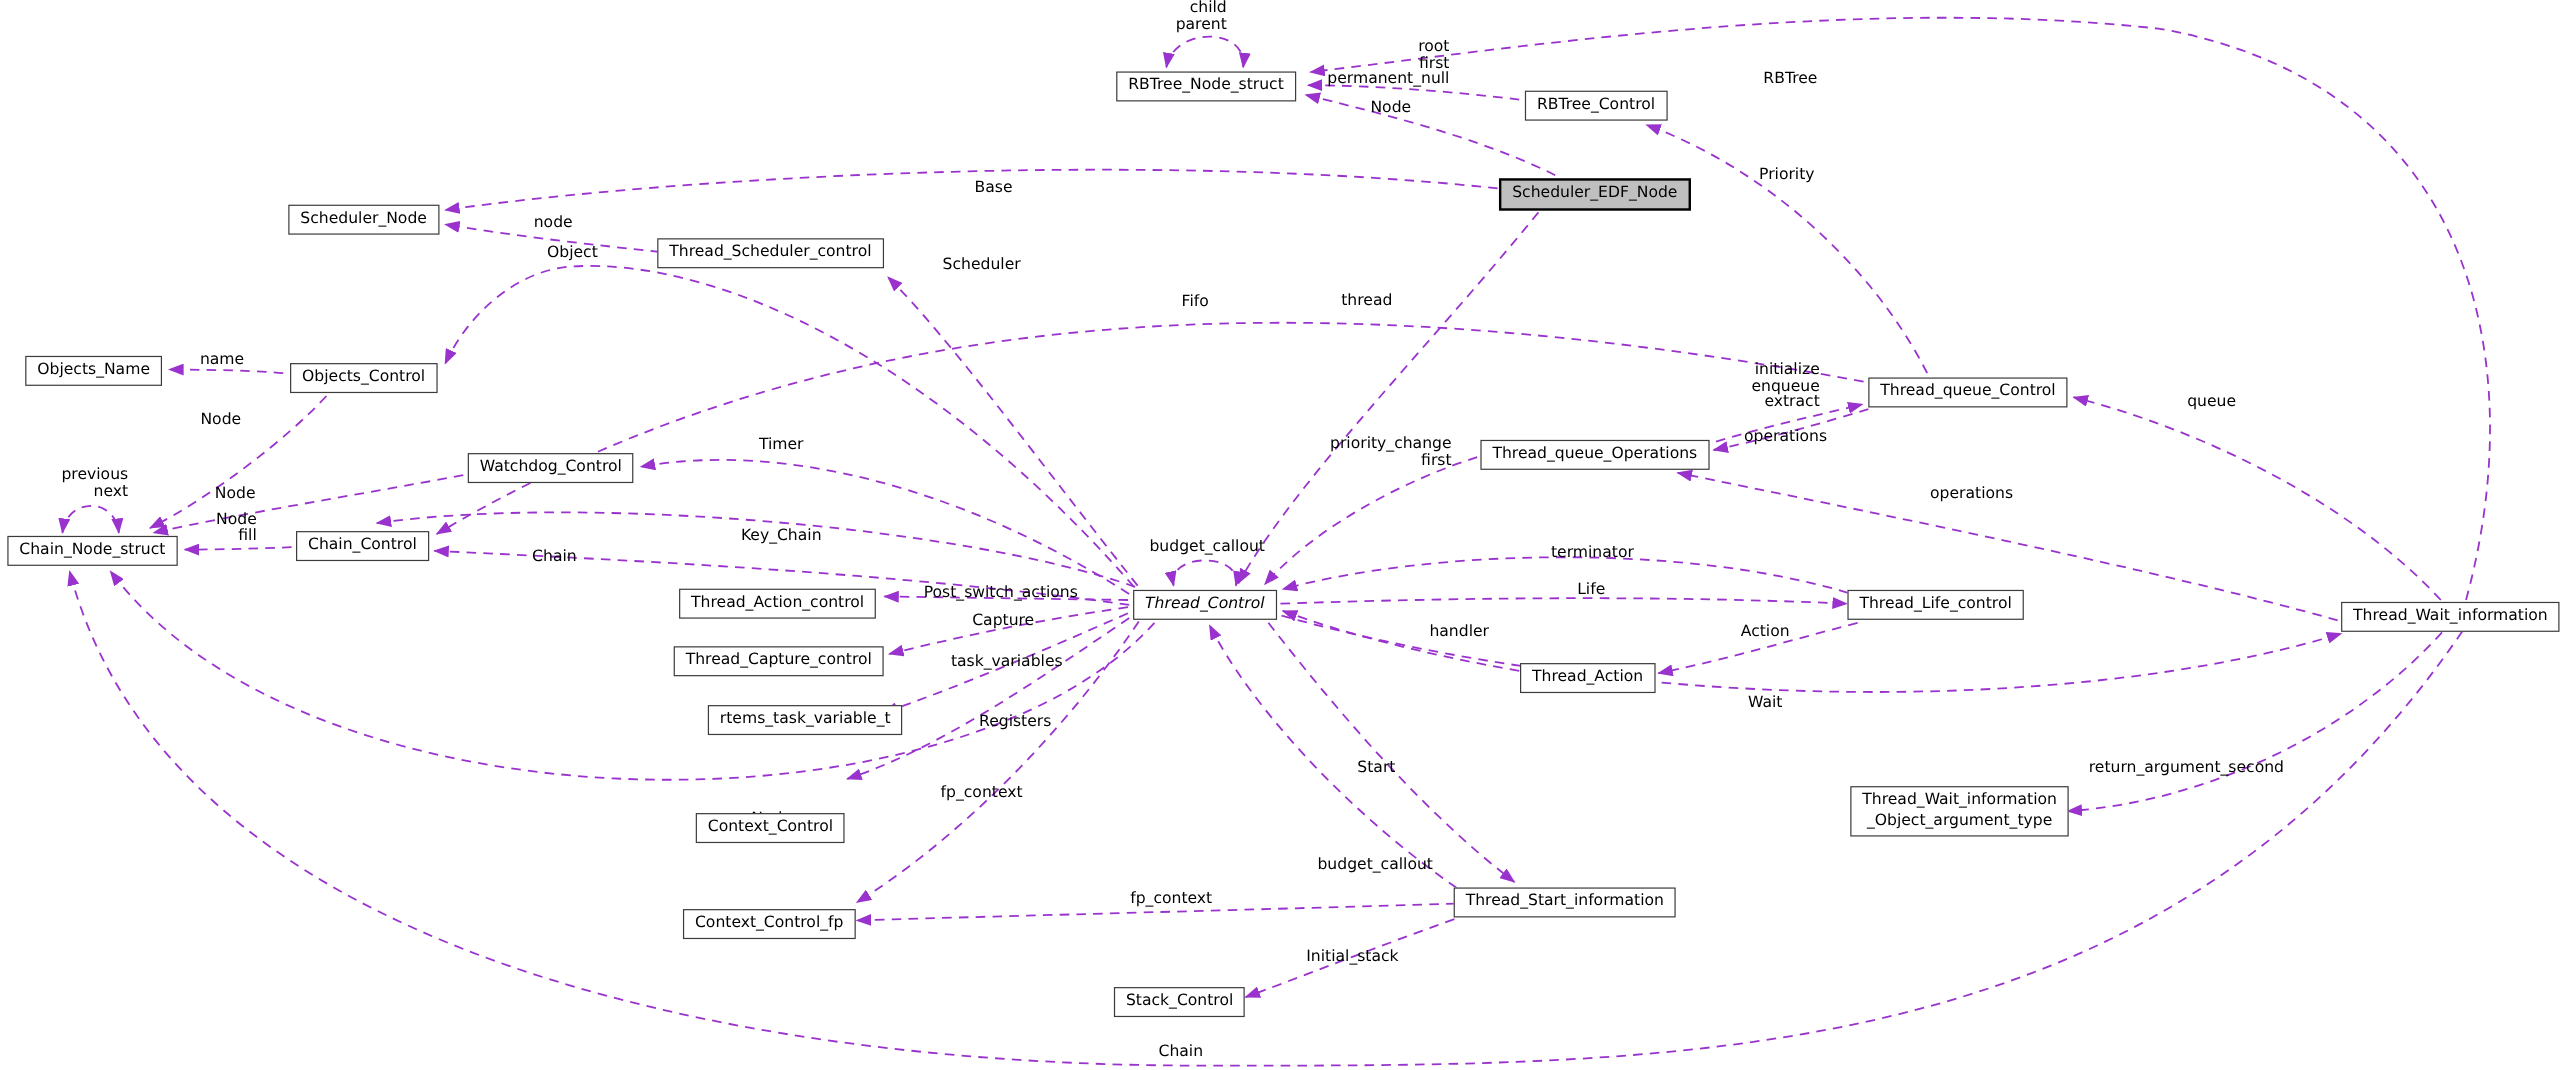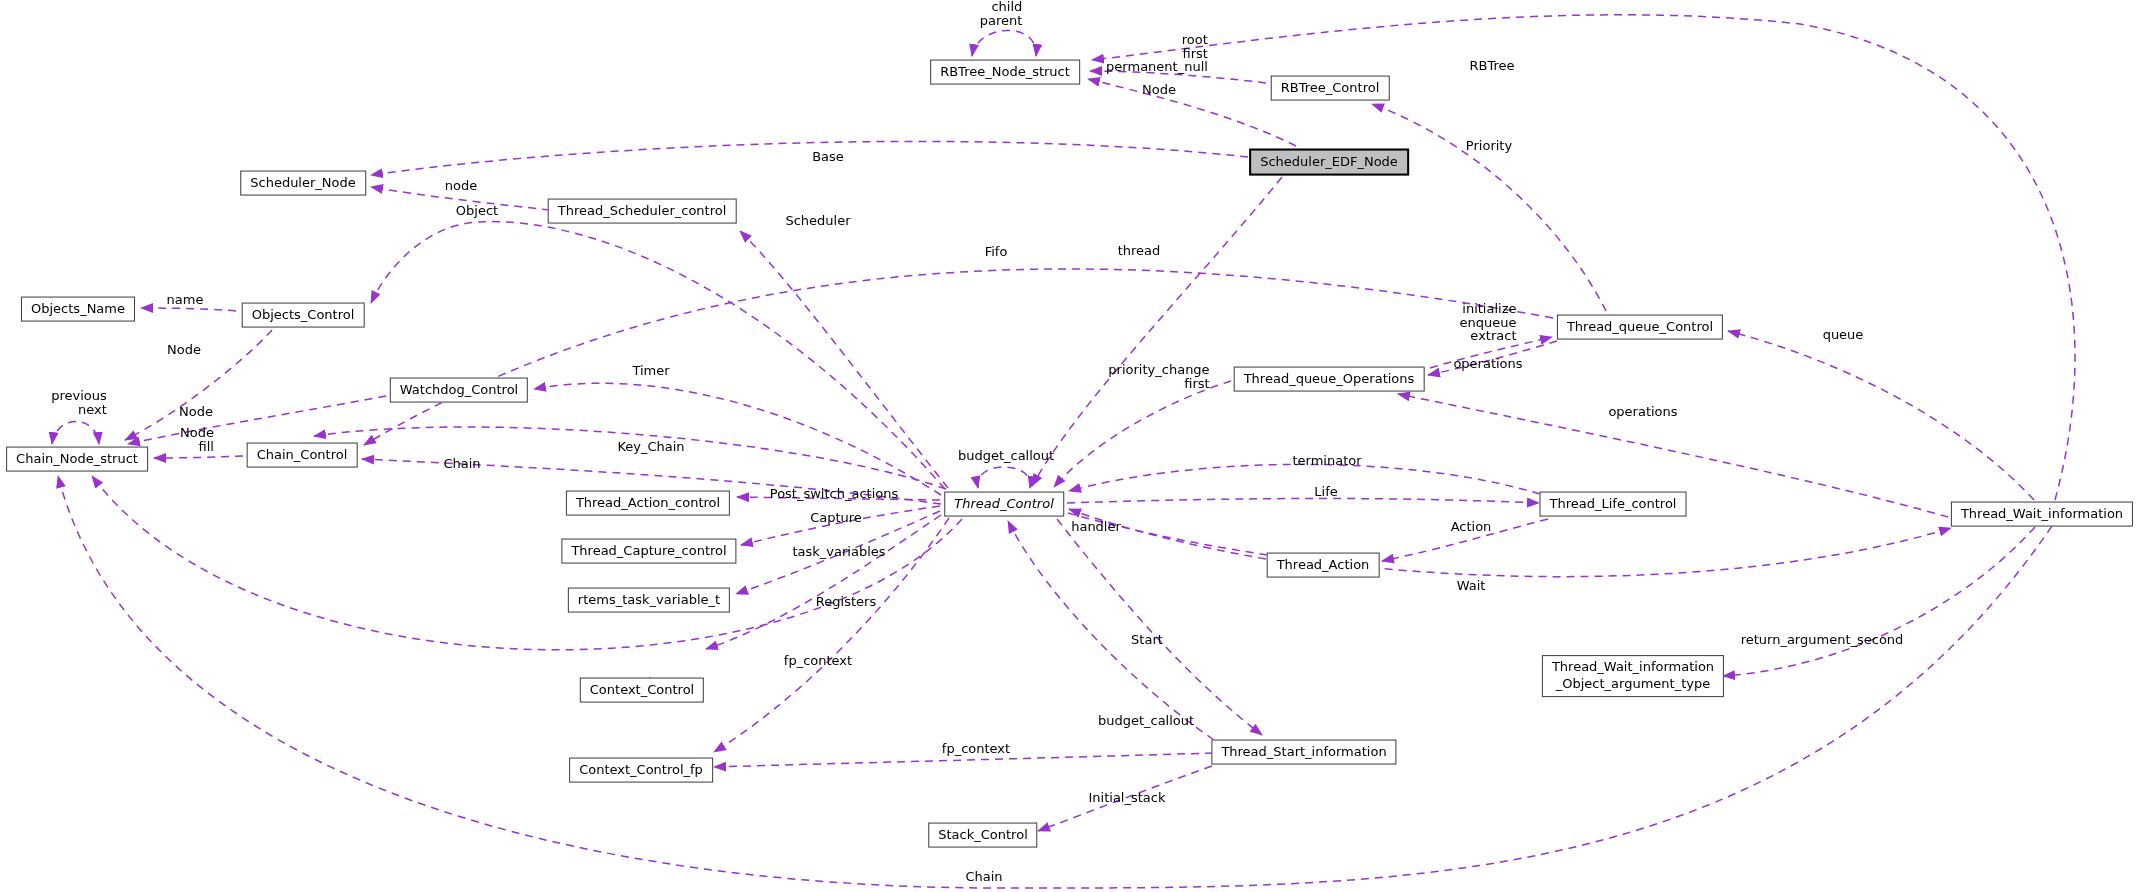--- a/index.html
+++ b/index.html
@@ -117,21 +117,21 @@
       <div class="node main" style="left: 1329px; top: 162px;">Scheduler_EDF_Node</div>
       <div class="node" style="left: 303px; top: 183px;">Scheduler_Node</div>
       <div class="node" style="left: 642px; top: 211px;">Thread_Scheduler_control</div>
       <div class="node" style="left: 78px; top: 309px;">Objects_Name</div>
       <div class="node" style="left: 303px; top: 315px;">Objects_Control</div>
       <div class="node" style="left: 77px; top: 459px;">Chain_Node_struct</div>
       <div class="node" style="left: 459px; top: 390px;">Watchdog_Control</div>
       <div class="node" style="left: 302px; top: 455px;">Chain_Control</div>
       <div class="node" style="left: 648px; top: 503px;">Thread_Action_control</div>
       <div class="node" style="left: 649px; top: 551px; text-align: center;">Thread_Capture_control</div>
-      <div class="node" style="left: 649px; top: 600px; text-align: right;">rtems_task_variable_t</div>
+      <div class="node" style="left: 671px; top: 600px; text-align: right;">rtems_task_variable_t</div>
       <div class="node" style="left: 642px; top: 653px; margin-top: 37px;">Context_Control</div>
       <div class="node" style="left: 641px; top: 770px;">Context_Control_fp</div>
       <div class="node" style="left: 1004px; top: 504px; font-style: italic;">Thread_Control</div>
       <div class="node" style="left: 1640px; top: 327px;">Thread_queue_Control</div>
       <div class="node" style="left: 1329px; top: 379px;">Thread_queue_Operations</div>
       <div class="node" style="left: 1613px; top: 504px;">Thread_Life_control</div>
       <div class="node" style="left: 1323px; top: 565px;">Thread_Action</div>
       <div class="node" style="left: 1304px; top: 752px;">Thread_Start_information</div>
       <div class="node" style="left: 983px; top: 835px;">Stack_Control</div>
       <div class="node" style="left: 2042px; top: 514px;">Thread_Wait_information</div>
@@ -164,21 +164,21 @@
       <div class="elabel" style="left: 651px; top: 447px;">Key_Chain</div>
       <div class="elabel" style="left: 462px; top: 464px;">Chain</div>
       <div class="elabel" style="left: 834px; top: 494px;">Post_switch_actions</div>
       <div class="elabel" style="left: 836px; top: 518px;">Capture</div>
       <div class="elabel" style="left: 839px; top: 552px;">task_variables</div>
       <div class="elabel" style="left: 846px; top: 602px;">Registers</div>
       <div class="elabel" style="left: 818px; top: 661px;">fp_context</div>
       <div class="elabel" style="left: 643px; top: 683px;">Node</div>
       <div class="elabel" style="left: 976px; top: 749px;">fp_context</div>
       <div class="elabel" style="left: 1006px; top: 456px;">budget_callout</div>
-      <div class="elabel" style="left: 1096px; top: 527px;">handler</div>
+      <div class="elabel" style="left: 1216px; top: 527px;">handler</div>
       <div class="elabel" style="left: 1159px; top: 377px;">priority_change
 first</div>
       <div class="elabel" style="left: 1488px; top: 322px;">initialize
 enqueue
 extract</div>
       <div class="elabel" style="left: 1488px; top: 364px;">operations</div>
       <div class="elabel" style="left: 1643px; top: 412px;">operations</div>
       <div class="elabel" style="left: 1843px; top: 335px;">queue</div>
       <div class="elabel" style="left: 1327px; top: 461px;">terminator</div>
       <div class="elabel" style="left: 1326px; top: 492px;">Life</div>

